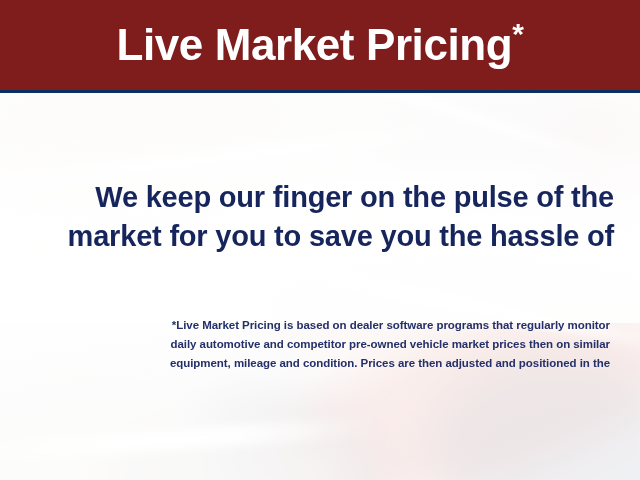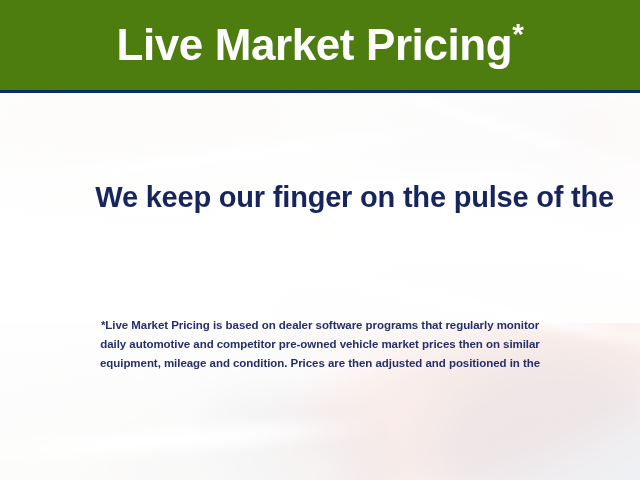--- a/index.html
+++ b/index.html
@@ -124,21 +124,21 @@
       rgba(255,255,255,0.86) 40%,
       rgba(255,255,255,0.90) 100%);
   }
 
   
   .header-banner {
     position: absolute;
     left: 0; top: 0;
     width: 640px;
     height: 93px;
-    background: #4d7c0f;
+    background: #7f1d1d;
     display: flex;
     align-items: center;
     justify-content: center;
     box-sizing: border-box;
   }
   .header-banner::after {
     content: "";
     position: absolute;
     left: 0; right: 0; bottom: 0;
     height: 3px;
@@ -175,27 +175,27 @@
     box-sizing: border-box;
     margin: 0;
   }
   .headline-line { display: block; white-space: nowrap; }
 
   
   .fineprint {
     position: absolute;
     left: 0; right: 0;
     top: 316px;
-    text-align: center;
+    text-align: right;
     color: #24306a;
     font-size: 11.5px;
     font-weight: bold;
     line-height: 1.65;
     letter-spacing: -0.05px;
-    padding: 0 40px;
+    padding: 0 30px;
     box-sizing: border-box;
     margin: 0;
   }
   .fineprint-line { display: block; white-space: nowrap; }
 </style>
 </head>
 <body>
 
 <div class="ad-canvas">
 
@@ -222,20 +222,21 @@
     <div class="bg-veil"></div>
     <div class="bg-veil-top"></div>
   </div>
 
   <div class="header-banner">
     <h1 class="banner-title"><span>Live Market Pricing</span><span class="asterisk">*</span></h1>
   </div>
 
   <p class="headline">
     <span class="headline-line">We keep our finger on the pulse of the</span>
+    <span class="headline-line">market for you to save you the hassle of</span>
   </p>
 
   <p class="fineprint">
     <span class="fineprint-line">*Live Market Pricing is based on dealer software programs that regularly monitor</span>
     <span class="fineprint-line">daily automotive and competitor pre-owned vehicle market prices then on similar</span>
     <span class="fineprint-line">equipment, mileage and condition. Prices are then adjusted and positioned in the</span>
   </p>
 
 </div>
 

